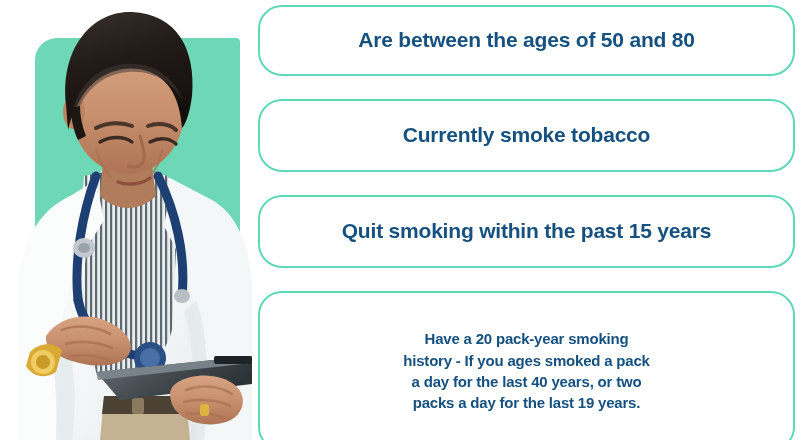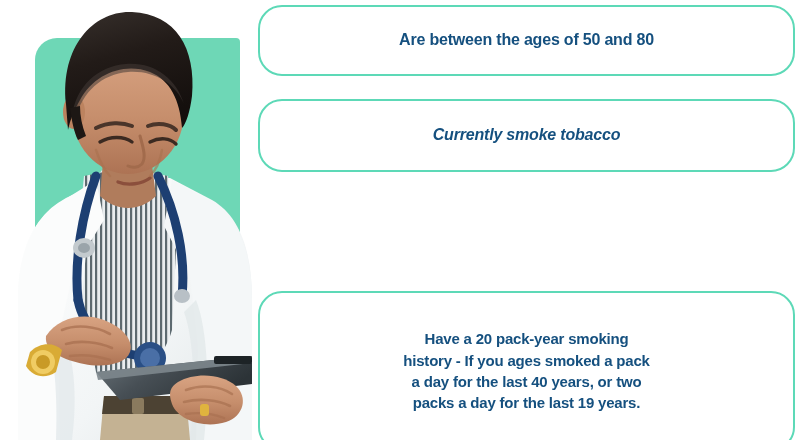--- a/index.html
+++ b/index.html
@@ -63,28 +63,28 @@
     box-sizing: border-box;
     background: #ffffff;
     border: 2.5px solid #5dd9b7;
     border-radius: 24px;
     display: flex;
     align-items: center;
     justify-content: center;
     text-align: center;
   }
   .card-1 { top: 5px;   height: 71px; }
-  .card-2 { top: 99px;  height: 73px; font-style: italic; }
+  .card-2 { top: 99px;  height: 73px; }
   .card-3 { top: 195px; height: 73px; }
   .card-4 { top: 291px; height: 160px; }
 
   .card-text {
     color: #15507f;
     font-weight: bold;
-    font-size: 16px;
+    font-size: 21px;
     letter-spacing: -0.2px;
     line-height: 1.05;
     padding: 0 28px;
   }
   .card-4 .card-text {
     font-size: 15px;
     line-height: 1.42;
     padding: 0 34px;
   }
   .card-text .ln { display: block; white-space: nowrap; }
@@ -223,20 +223,25 @@
         <span class="ln">Are between the ages of 50 and 80</span>
       </div>
     </div>
 
     <div class="card card-2">
       <div class="card-text">
         <span class="ln">Currently smoke tobacco</span>
       </div>
     </div>
 
+    <div class="card card-3">
+      <div class="card-text">
+        <span class="ln">Quit smoking within the past 15 years</span>
+      </div>
+    </div>
 
     <div class="card card-4">
       <div class="card-text">
         <span class="ln">Have a 20 pack-year smoking</span>
         <span class="ln">history - If you ages smoked a pack</span>
         <span class="ln">a day for the last 40 years, or two</span>
         <span class="ln">packs a day for the last 19 years.</span>
       </div>
     </div>
 

